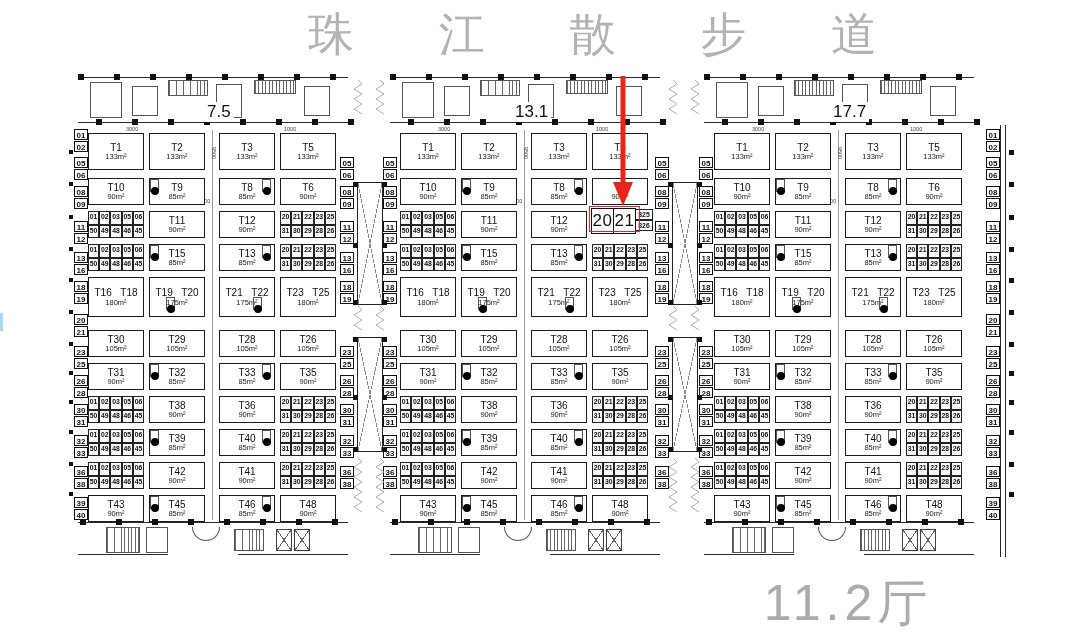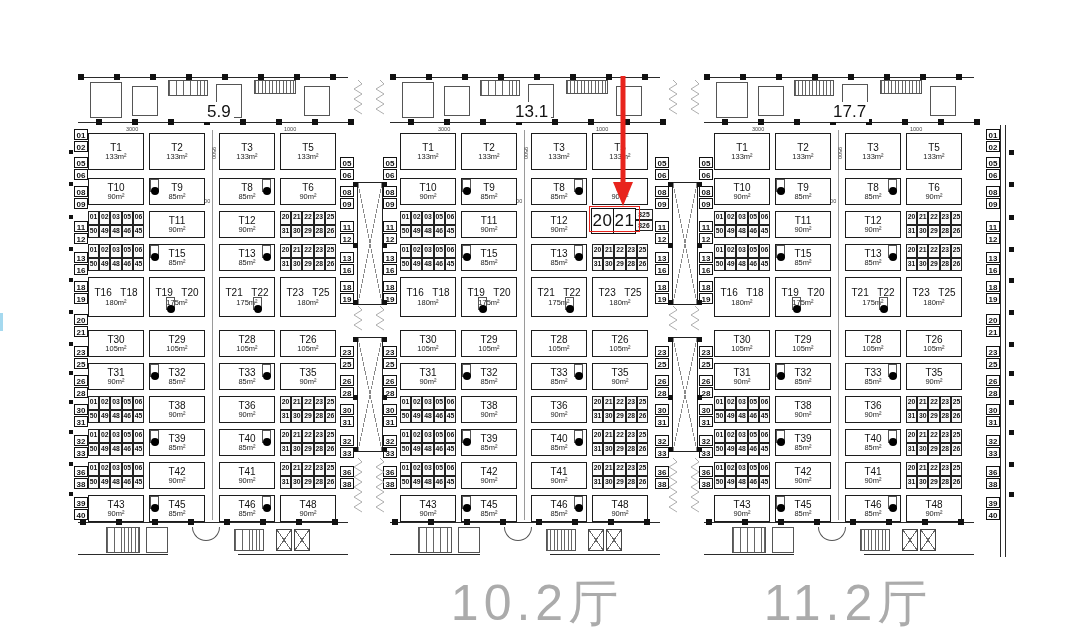--- a/index.html
+++ b/index.html
@@ -42,22 +42,23 @@
   .hl-red{border:1.7px solid #e8241d;z-index:6;}
   .tailbox{border:0.8px solid #222;background:#fbfbfb;font-size:6.8px;font-weight:600;color:#111;
            text-align:center;line-height:10px;box-sizing:border-box;z-index:4;}
   .edge-blue{background:#a5d9ef;}
 </style>
 </head>
 <body>
 
 <div id="canvas">
 
+  <div class="abs title" style="left:308px;top:4px;">珠 江 散 步 道</div>
 
-  <div class="abs hall-top-label" style="left:204px;top:102px;z-index:3;">5.9</div>
+  <div class="abs hall-top-label" style="left:204px;top:102px;z-index:3;">7.5</div>
   <div class="abs hall-top-label" style="left:512px;top:102px;z-index:3;">13.1</div>
   <div class="abs hall-top-label" style="left:830px;top:102px;z-index:3;">17.7</div>
 
   <div id="plan" class="abs" style="left:0;top:0;width:1080px;height:641px;">
       <div class="abs line" style="left: 78px; top: 77px; width: 270px; height: 1px;"></div>
       <div class="abs line" style="left: 78px; top: 122px; width: 270px; height: 1px;"></div>
       <div class="abs sq" style="left: 78px; top: 74px; width: 6px; height: 6px;"></div>
       <div class="abs sq" style="left: 96px; top: 119px; width: 6px; height: 6px;"></div>
       <div class="abs sq" style="left: 114px; top: 74px; width: 6px; height: 6px;"></div>
       <div class="abs sq" style="left: 132px; top: 119px; width: 6px; height: 6px;"></div>
@@ -1371,17 +1372,16 @@
       <svg width="10" height="55" class="abs" style="left: 690px; top: 458px;">
         <path d="M5 0 L9 4 L1 9 L9 14 L1 19 L9 24 L1 29 L9 34 L1 39 L9 44 L1 49 L9 54" stroke="#999" fill="none" stroke-width="0.8"></path>
       </svg>
     </div>
 
   <svg class="abs" style="left:608px;top:76px;z-index:9;" width="30" height="132" viewBox="0 0 30 132">
     <line x1="15" y1="0" x2="15" y2="110" stroke="#e8241d" stroke-width="5"></line>
     <polygon points="5,106 25,106 15,130" fill="#e8241d"></polygon>
   </svg>
 
-  <div class="abs hall-bottom-label" style="left:537px;top:570px;transform:translateX(-50%);">10.2厅</div>
   <div class="abs hall-bottom-label" style="left:848px;top:570px;transform:translateX(-50%);">11.2厅</div>
 
   <div class="abs edge-blue" style="left:0;top:313px;width:3px;height:18px;"></div>
 </div>
 
 </body></html>

